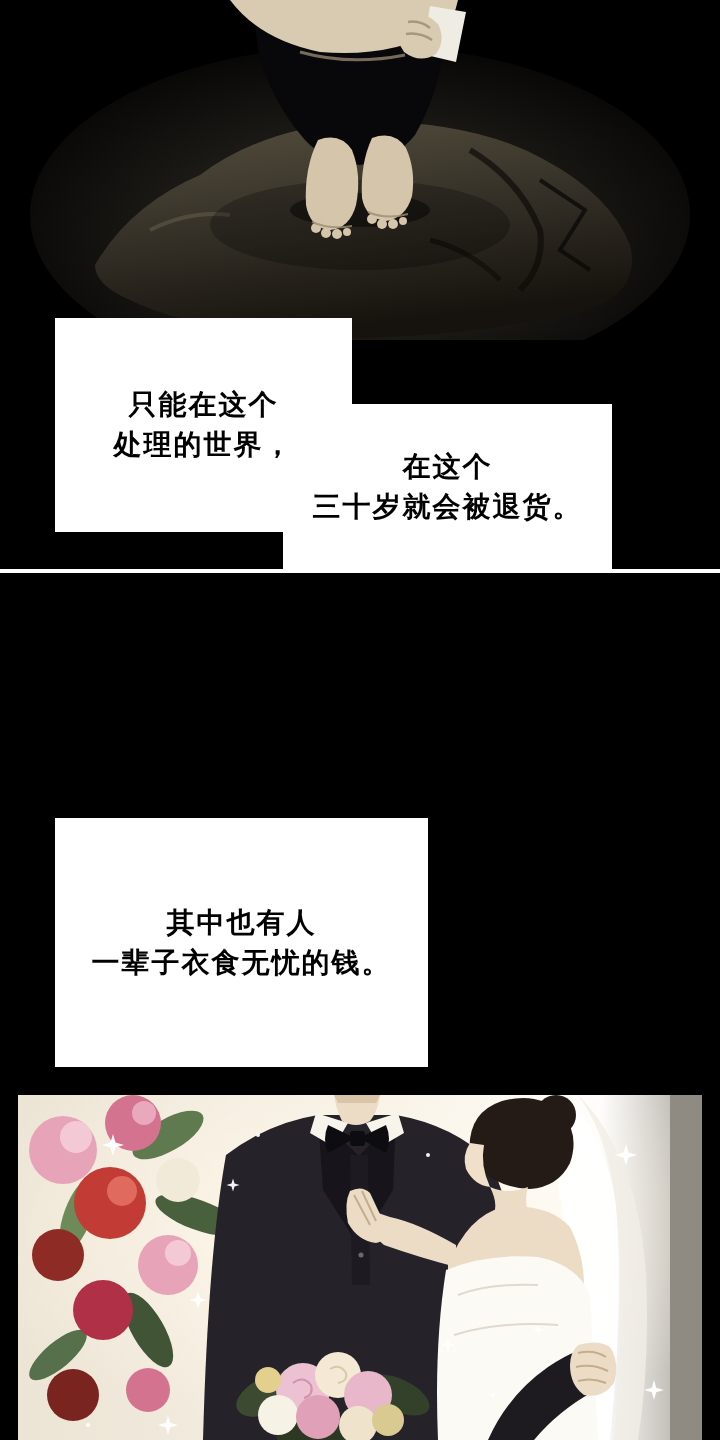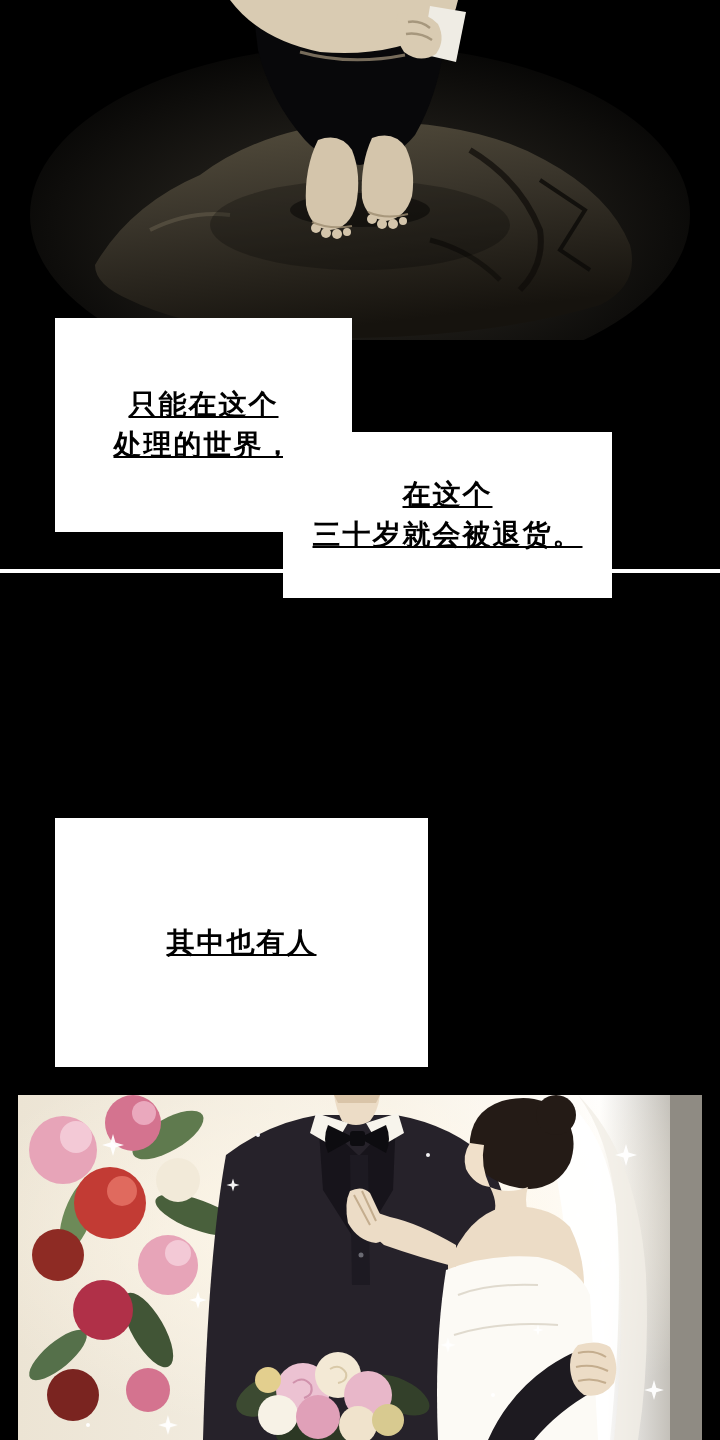--- a/index.html
+++ b/index.html
@@ -16,23 +16,23 @@
   .divider{
     position:absolute;left:0;top:569px;width:720px;height:4px;
     background:#ffffff;z-index:1;
   }
   .caption{
     position:absolute;background:#ffffff;z-index:2;
     display:flex;flex-direction:column;justify-content:center;align-items:center;
     color:#000;font-weight:700;font-size:28px;line-height:40px;
     letter-spacing:2px;text-align:center;
   }
-  .caption .line{white-space:nowrap;text-decoration:underline;}
+  .caption .line{white-space:nowrap;}
   .box1{left:55px;top:318px;width:297px;height:214px;}
-  .box2{left:283px;top:432px;width:329px;height:166px;}
+  .box2{left:283px;top:404px;width:329px;height:166px;}
   .box3{left:55px;top:818px;width:373px;height:249px;}
   .panel-bottom{
     position:absolute;left:18px;top:1095px;width:684px;height:345px;
     background:#f3ede2;
   }
   svg{display:block;}
 </style>
 </head>
 <body>
 
@@ -94,20 +94,21 @@
     <div class="line">处理的世界，</div>
   </div>
 
   <div class="caption box2">
     <div class="line">在这个</div>
     <div class="line">三十岁就会被退货。</div>
   </div>
 
   <div class="caption box3">
     <div class="line">其中也有人</div>
+    <div class="line">一辈子衣食无忧的钱。</div>
   </div>
 
   <div class="panel-bottom">
     <svg viewBox="0 0 684 345" width="684" height="345">
       <defs>
         <linearGradient id="wbg" x1="0" y1="0" x2="1" y2="0">
           <stop offset="0%" stop-color="#ece4d4"></stop>
           <stop offset="55%" stop-color="#f6f1e7"></stop>
           <stop offset="85%" stop-color="#ffffff"></stop>
           <stop offset="100%" stop-color="#a9a49a"></stop>

